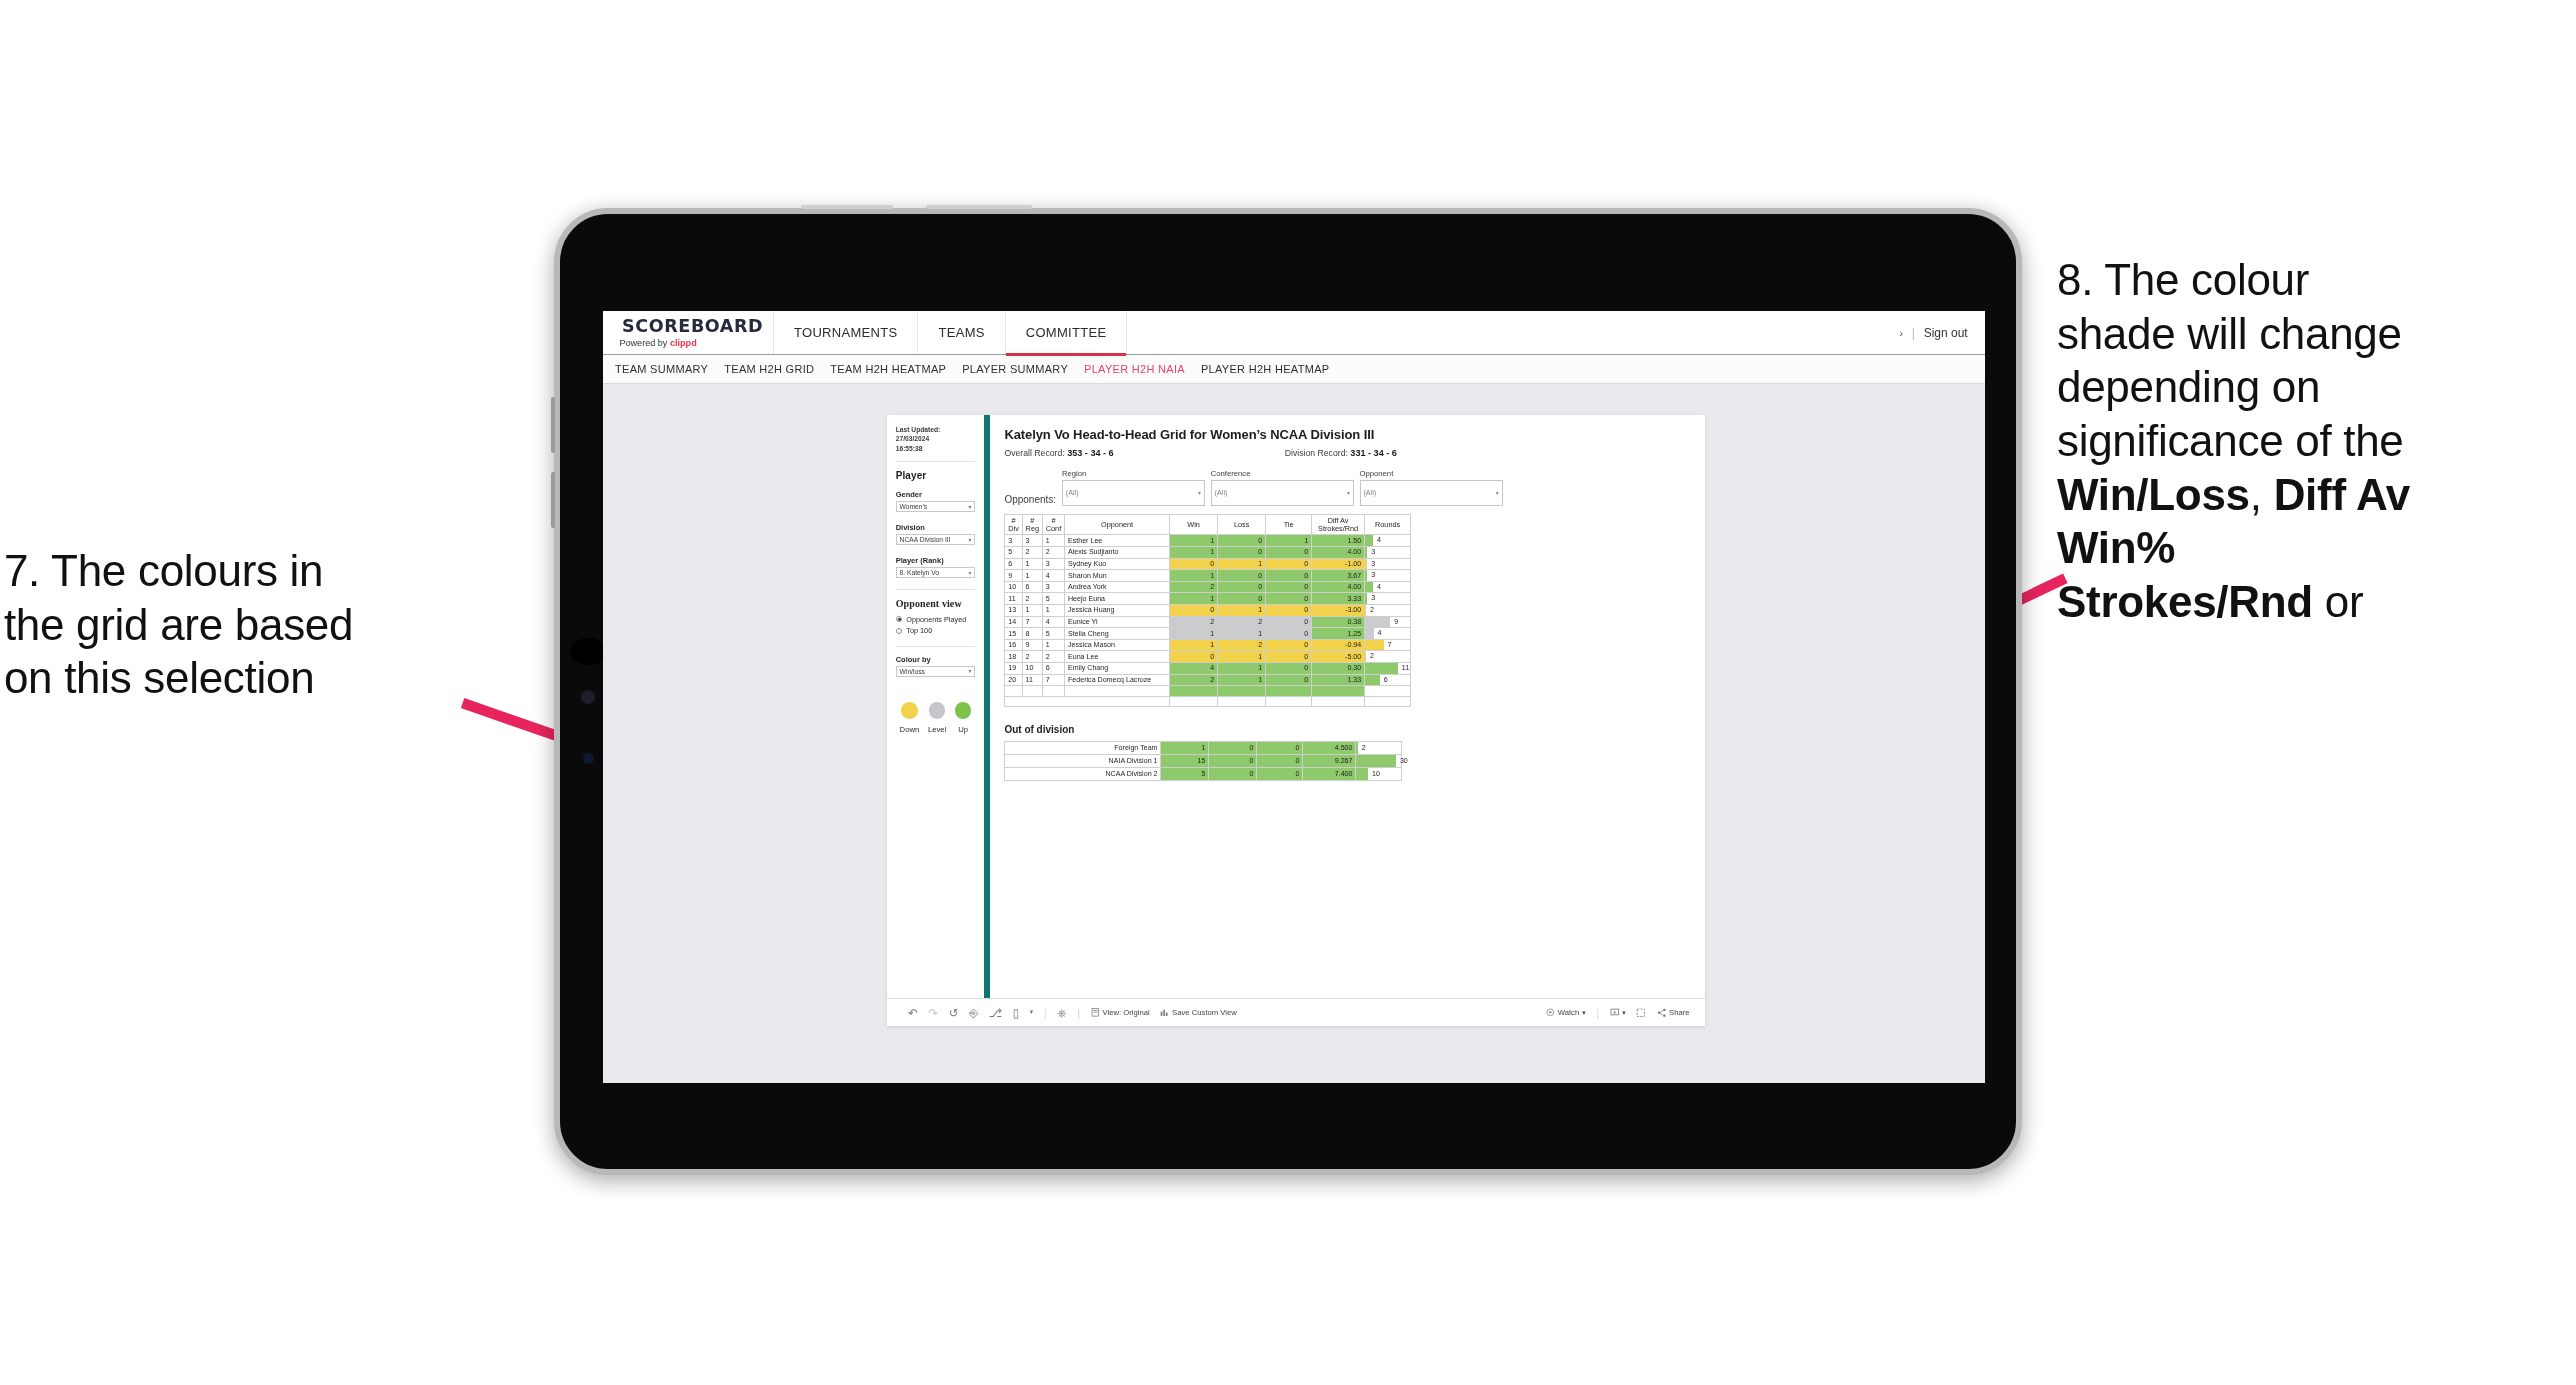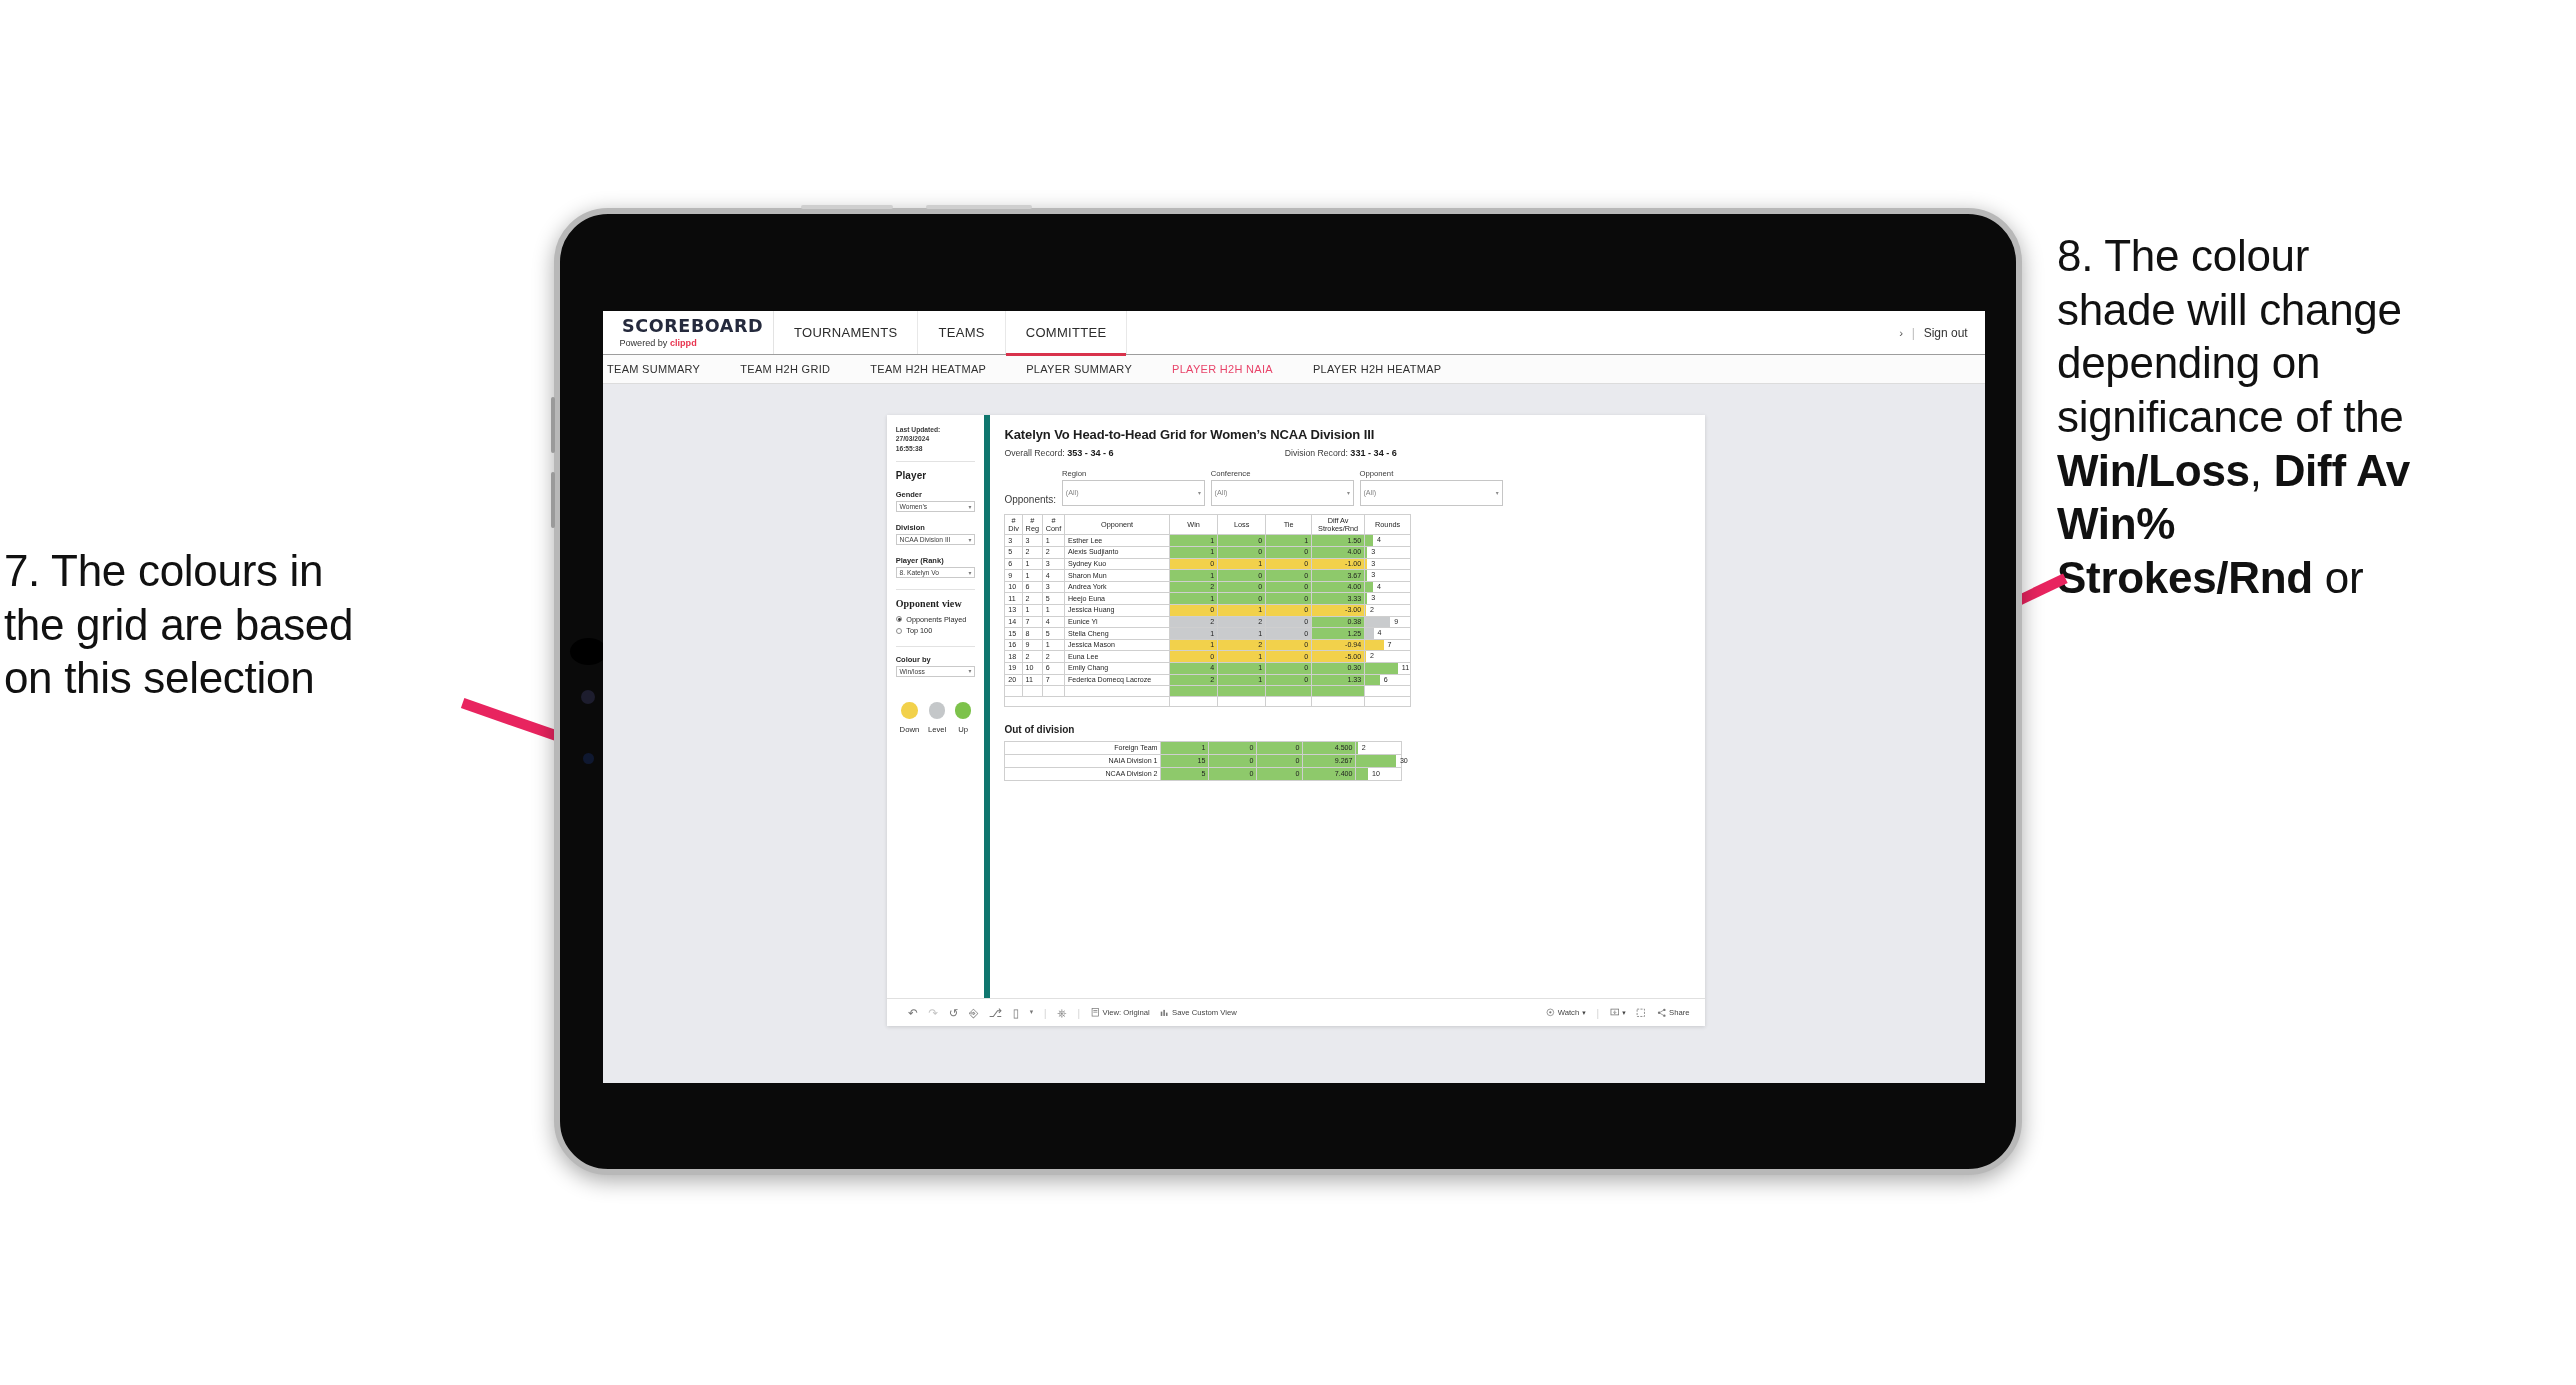--- a/index.html
+++ b/index.html
@@ -15,21 +15,21 @@
   .annot {
     position: absolute;
     font-family: "Liberation Sans", sans-serif;
     color: #111111;
     font-size: 44px;
     line-height: 1.22;
     letter-spacing: -0.3px;
     font-weight: 400;
   }
   #annot-left { left: 3.9px; top: 544px; width: 510px; }
-  #annot-right { left: 2057px; top: 229px; width: 520px; }
+  #annot-right { left: 2057px; top: 253px; width: 520px; }
   .annot b { font-weight: 700; }
 
   .arrow { position: absolute; }
 
   
   #tablet {
     position: absolute; left: 554px; top: 208px;
     width: 1468px; height: 967px;
     background: #0a0a0a;
     border-radius: 54px;
@@ -87,21 +87,21 @@
     content:""; position:absolute; left:0; right:0; bottom:-1.9px; height:2.9px; background:#d8324b;
   }
   #headerright { margin-left:auto; display:flex; align-items:center; padding-right:17.3px;
                  font-size:12px; color:#333; gap:8.7px;}
   #headerright .sep { color:#b9b9b9; }
   #headerright .chev { color:#555; font-size:11.6px; }
 
   
   #subnav {
     height: 29px; background:#fbfbfb; display:flex; align-items:center;
-    padding-left: 4px; gap: 40px; border-bottom:1px solid #dcdcdc;
+    padding-left: 12px; gap: 16px; border-bottom:1px solid #dcdcdc;
   }
   #subnav .sitem { font-size:11px; color:#2f2f2f; letter-spacing:0.3px; white-space:nowrap; }
   #subnav .sitem.active { color:#e8446a; }
 
   
   #vizbody { position:relative; height: 699px; background:#e9eaee; }
   #vizcard {
     position:absolute; left: 284px; top: 31px; width: 818px; height: 611px;
     background:#ffffff; box-shadow: 0 1px 3.9px rgba(0,0,0,0.14);
     display:flex; flex-direction:column;

